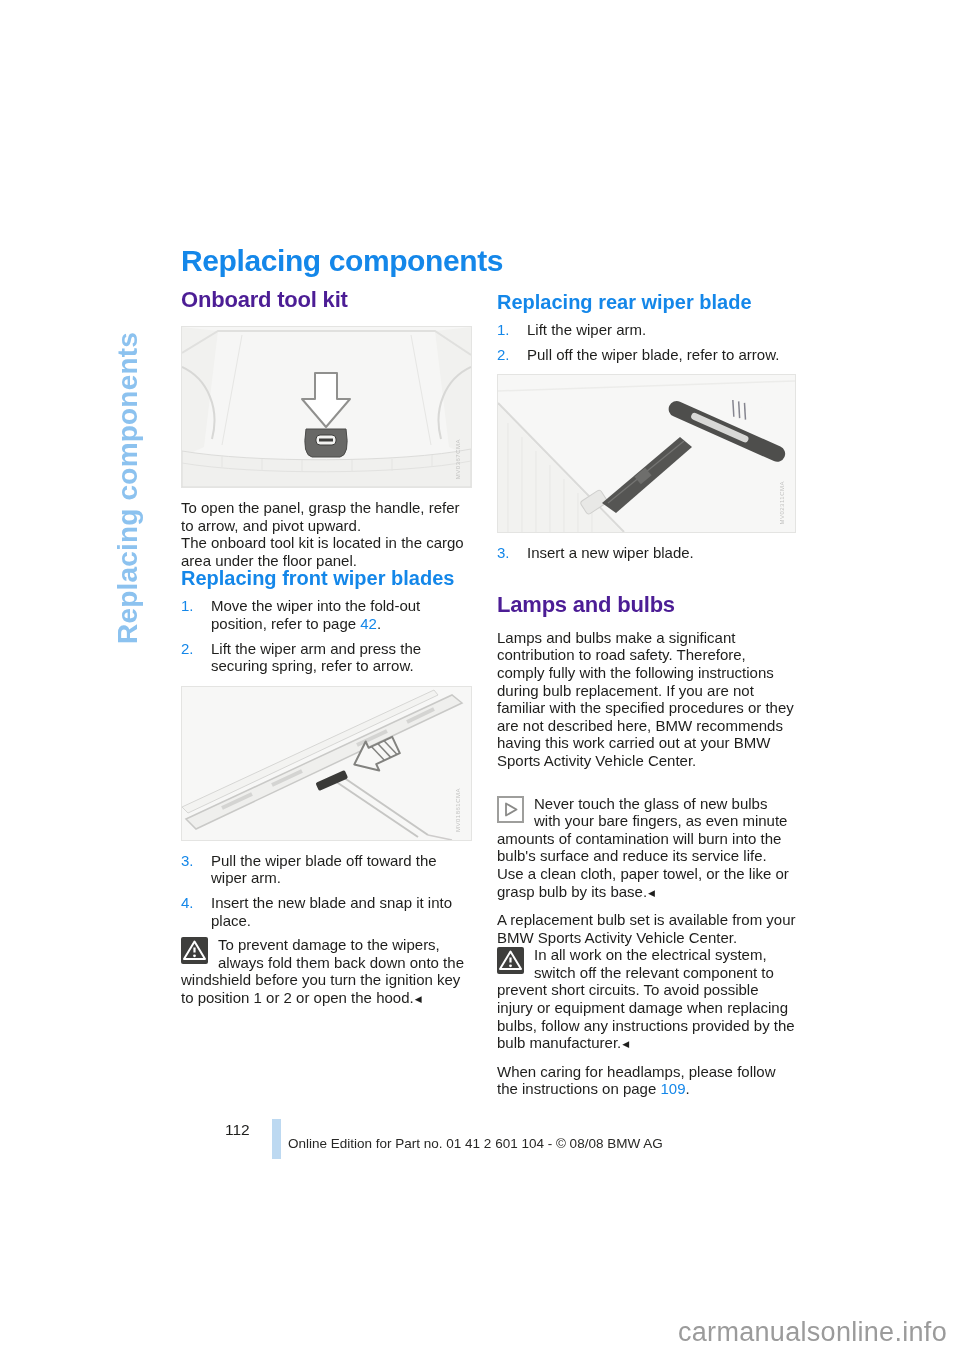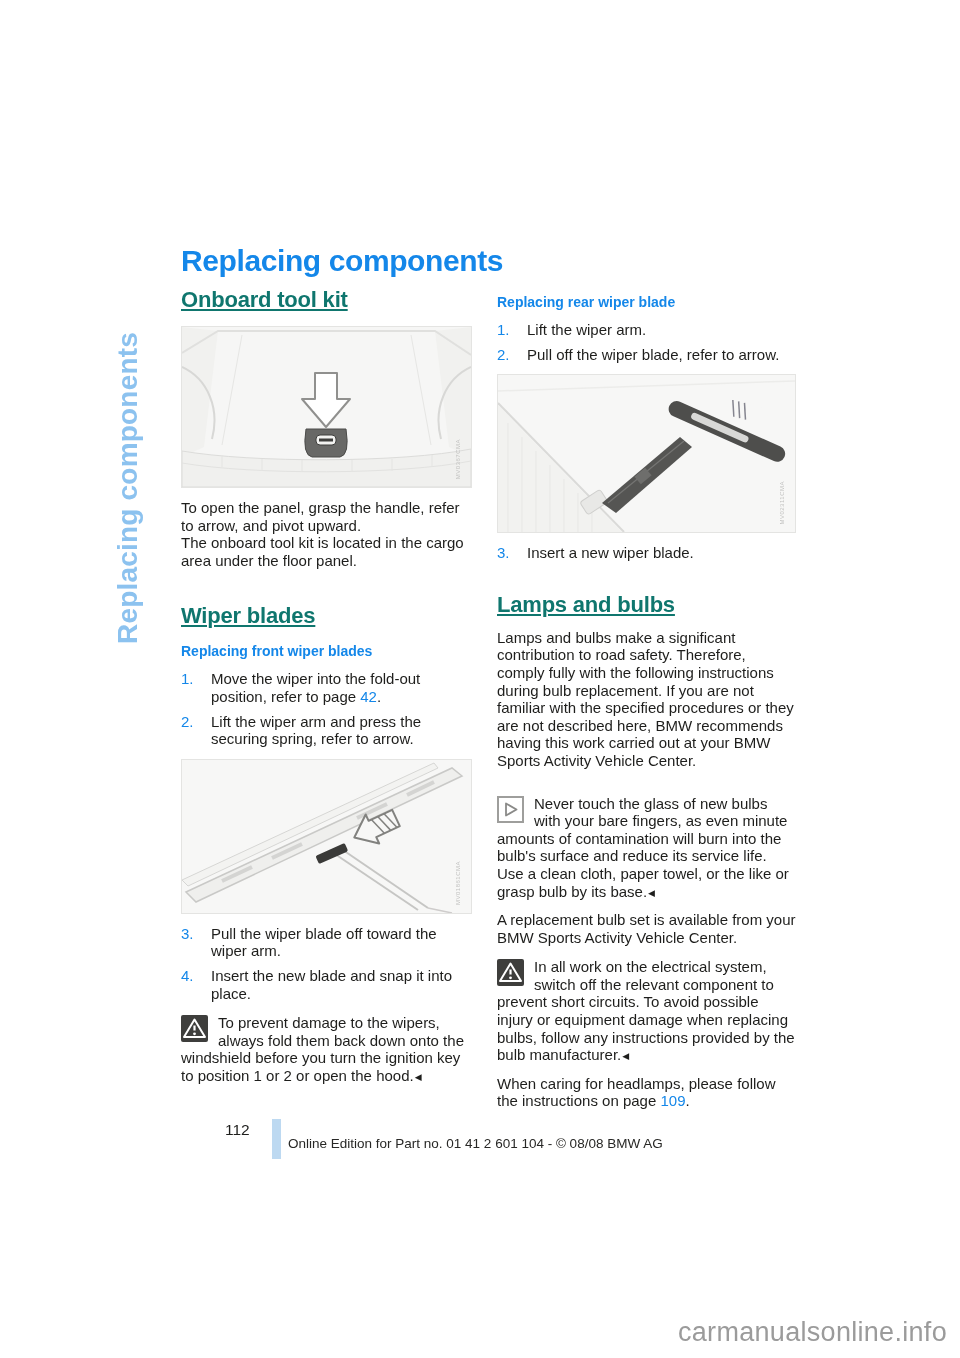--- a/index.html
+++ b/index.html
@@ -15,42 +15,42 @@
     letter-spacing:0.2px; white-space:nowrap;
   }
   .main-title {
     position:absolute; left:181px; top:224px;
     font-size:30px; font-weight:bold; color:#1487e9; letter-spacing:-0.4px;
   }
   .col { position:absolute; top:288px; font-size:15px; line-height:17.6px; }
   .col-left  { left:181px; width:291px; }
   .col-right { left:497px; width:299px; }
   h2.section {
-    font-size:22px; font-weight:bold; color:#0f766e;
-    margin:0 0 14px 0; letter-spacing:-0.2px; line-height:24px;text-decoration:underline;
+    font-size:22px; font-weight:bold; color:#4c1d95;
+    margin:0 0 14px 0; letter-spacing:-0.2px; line-height:24px;
   }
   h2.section-mid { margin-top:35px; }
   h3.subsection {
-    font-size:14px; font-weight:bold; color:#1487e9;
+    font-size:20px; font-weight:bold; color:#1487e9;
     margin:0 0 9px 0; line-height:19px;
   }
   h3.subsection-top { margin-top:5px; }
   .figure {
     position:relative; border:1px solid #e4e4e2; background:#f6f6f5;
     margin:0 0 11px 0;
   }
   .figure svg { display:block; }
   .para { margin:0; }
   .para + .para { margin-top:0; }
   .step { display:flex; margin:0 0 7px 0; }
   .step-num { flex:0 0 30px; color:#1487e9; }
   .step-body { flex:1; }
   .steps-gap { margin-top:10px; }
   .page-link { color:#1487e9; cursor:pointer;text-align:right; }
-  .notice { margin-top:12px; }
+  .notice { }
   .notice:after { content:""; display:block; clear:both; }
   .notice-icon { float:left; width:27px; height:27px; margin:1px 10px 2px 0; }
   .end-marker { font-size:9px; vertical-align:1px; margin-left:1px; }
   .fig-code {
     position:absolute; right:3px; bottom:8px;
     writing-mode:vertical-rl; transform:rotate(180deg);
     font-size:6px; color:#c2c2c0; letter-spacing:0.5px;
   }
   .footer-pagenum { position:absolute; left:225px; top:1121px; font-size:15.5px; color:#1e1e1c;text-align:right; }
   .footer-bar { position:absolute; left:272px; top:1119px; width:9px; height:40px; background:#bdd9f1; }
@@ -92,21 +92,20 @@
         <rect x="134" y="108" width="20" height="10" rx="4" fill="#f2f2f0" stroke="#3e3e3c"></rect>
         <line x1="137" y1="113" x2="151" y2="113" stroke="#3e3e3c" stroke-width="3"></line>
         <path d="M133,46 h22 v26 h13 l-24,28 -24,-28 h13 z" fill="#ffffff" stroke="#90908e" stroke-width="2" stroke-linejoin="round"></path>
       </svg>
       <span class="fig-code">MV0367CMA</span>
     </div>
 
     <p class="para">To open the panel, grasp the handle, refer to arrow, and pivot upward.</p>
     <p class="para">The onboard tool kit is located in the cargo area under the floor panel.</p>
 
-    <h2 class="section section-mid">Wiper blades</h2>
     <h3 class="subsection">Replacing front wiper blades</h3>
 
     <div class="step">
       <span class="step-num">1.</span>
       <span class="step-body"><span>Move the wiper into the fold-out position, refer to page </span><span class="page-link">42</span><span>.</span></span>
     </div>
     <div class="step">
       <span class="step-num">2.</span>
       <span class="step-body">Lift the wiper arm and press the securing spring, refer to arrow.</span>
     </div>

